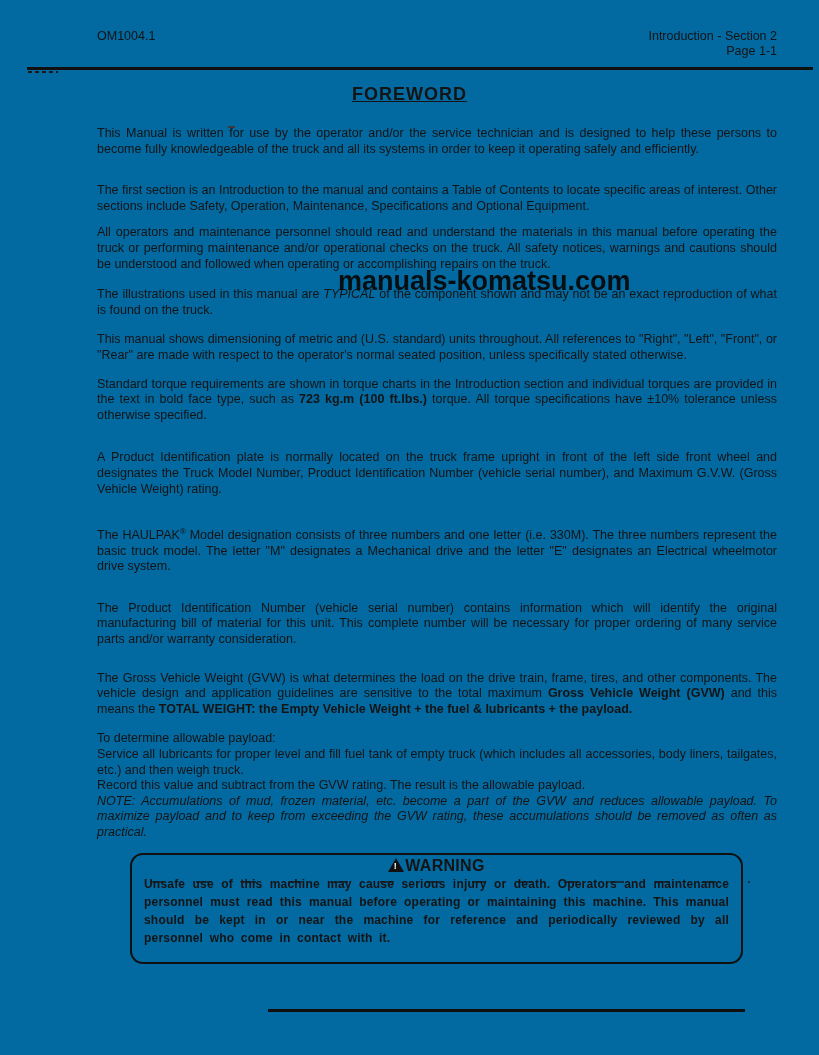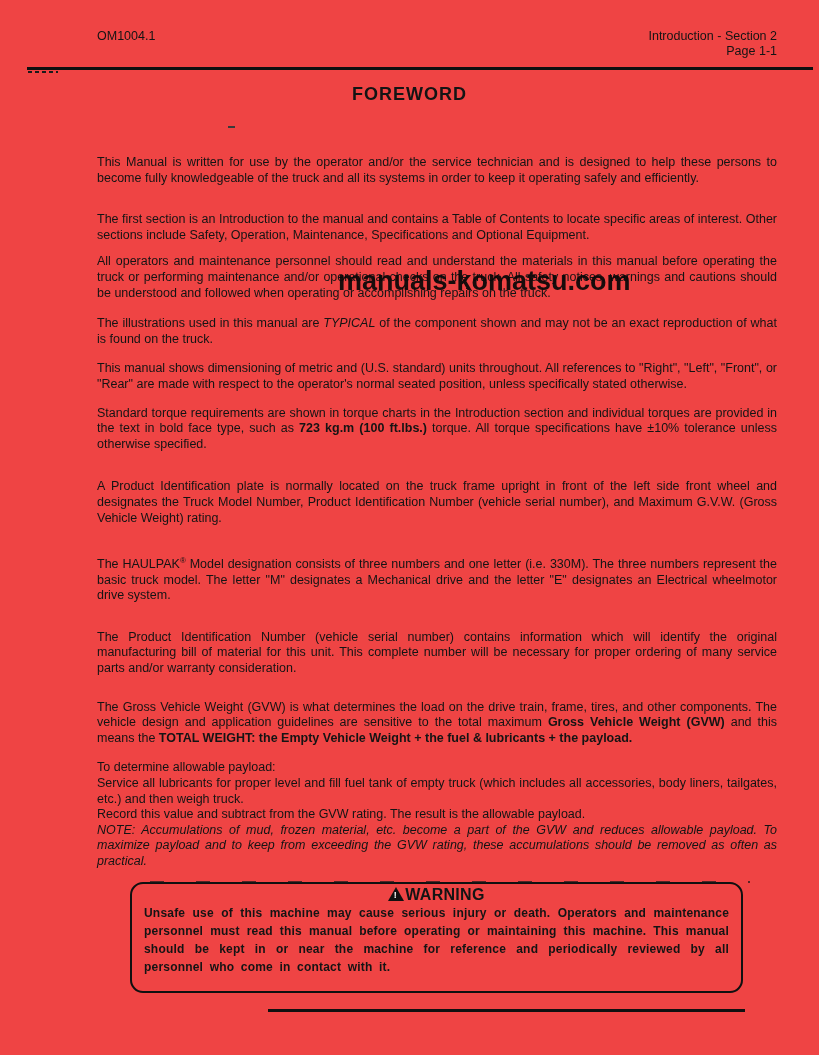--- a/index.html
+++ b/index.html
@@ -1,19 +1,19 @@
 <!DOCTYPE html>
 <html><head>
 <meta charset="utf-8">
 <style>
   html,body{margin:0;padding:0;background:#ffffff;}
   .page{
     position:relative;
     width:819px;height:1055px;
-    background:#ef4444;
+    background:#0369a1;
     font-family:"Liberation Sans","DejaVu Sans",sans-serif;
     color:#141414;
     overflow:hidden;
   }
   
   .header{
     position:absolute;top:29px;left:97px;right:42px;
     display:flex;justify-content:space-between;align-items:flex-start;
     font-size:12.5px;line-height:15px;
   }
@@ -25,33 +25,34 @@
   .rule-artifact{
     position:absolute;top:71px;left:28px;width:30px;height:2px;
     background:repeating-linear-gradient(90deg,#1a1a1a 0 4px,transparent 4px 7px);
   }
   .speck{position:absolute;top:126px;left:228px;width:7px;height:2px;background:#3a3a3a;}
   
   .title{
     position:absolute;top:84px;left:0;width:100%;
     text-align:center;font-size:18px;font-weight:bold;letter-spacing:1px;
     margin:0;
+    text-decoration:underline;
   }
   
   .bodycol{
     position:absolute;top:105px;left:97px;width:680px;
   }
   .para{
     margin:0;font-size:12.5px;line-height:15.6px;
     text-align:justify;
   }
   .para .b{font-weight:bold;}
   .para .i{font-style:italic;}
   .para .sup{font-size:8px;vertical-align:super;line-height:0;}
-  [data-pid="p1"]{margin-top:50px;}
+  [data-pid="p1"]{margin-top:21px;}
   [data-pid="p2"]{margin-top:11px;}
   [data-pid="p3"]{margin-top:26px;}
   [data-pid="p4"]{margin-top:15px;}
   [data-pid="p5"]{margin-top:14px;}
   [data-pid="p6"]{margin-top:13px;}
   [data-pid="p7"]{margin-top:27px;}
   [data-pid="p8"]{margin-top:31px;}
   [data-pid="p9"]{margin-top:26px;}
   [data-pid="p10"]{margin-top:23px;}
   [data-pid="p11a"]{margin-top:14px;}

